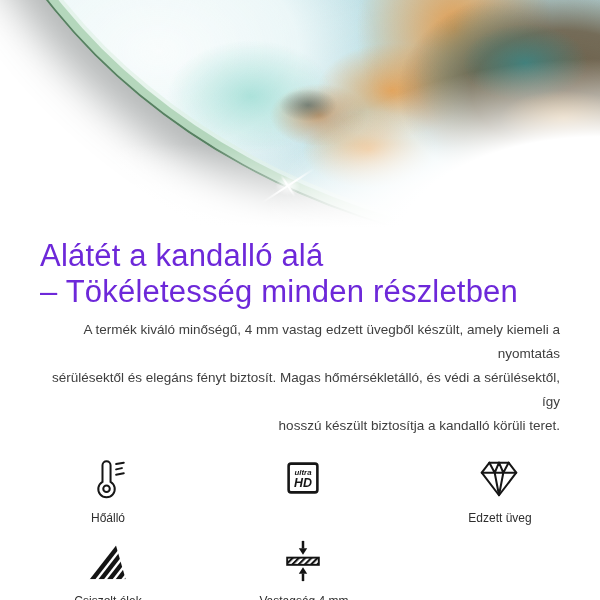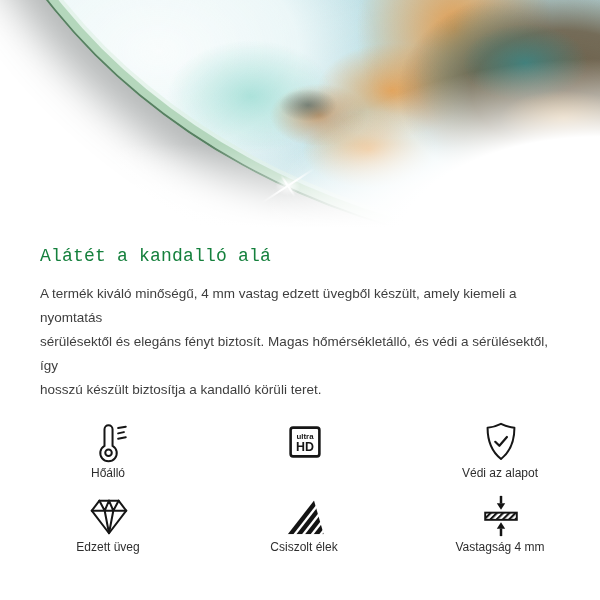--- a/index.html
+++ b/index.html
@@ -41,55 +41,56 @@
       linear-gradient(to bottom, rgba(255,255,255,0) 62%, rgba(255,255,255,0.7) 86%, #fff 98%);
   }
   .sparkle { position:absolute; left:258px; top:164px; width:60px; height:44px;
     background:radial-gradient(18px 14px at 50% 50%, rgba(255,255,255,0.95) 0%, rgba(255,255,255,0) 70%); }
   .sparkle span { position:absolute; left:50%; top:50%; background:linear-gradient(90deg, rgba(255,255,255,0) 0%, rgba(255,255,255,0.97) 35%, rgba(255,255,255,0.97) 65%, rgba(255,255,255,0) 100%); }
   .sparkle .ray-long  { width:62px; height:2.4px; transform:translate(-50%,-50%) rotate(-33deg); }
   .sparkle .ray-short { width:26px; height:2px;  transform:translate(-50%,-50%) rotate(57deg); }
   
   .copy { padding:6px 40px 0 40px; }
   h1 {
-    font-family:Liberation Mono, monospace; font-weight:400;
-    font-size:18px; line-height:36px; color:#15803d; letter-spacing:0.2px;
+    font-family:Liberation Sans, sans-serif; font-weight:400;
+    font-size:31px; line-height:36px; color:#6d28d9; letter-spacing:0.2px;
   }
   h1 span { display:block; }
-  .desc { margin-top:8px; font-size:13.5px; line-height:24px; color:#3e3e3e; }
+  .desc { margin-top:8px; font-size:13.5px; line-height:24px; color:#3e3e3e;text-align:right; }
   .desc span { display:block; }
   
   .features {
     margin-top:16px; padding-left:10px;
     display:grid; grid-template-columns:196px 196px 196px; row-gap:12px;
   }
   .feature { display:flex; flex-direction:column; align-items:center; }
-  .icon-box { width:48px; height:48px; display:flex; align-items:center; justify-content:flex-end; }
+  .icon-box { width:48px; height:48px; display:flex; align-items:center; justify-content:flex-start;font-style:italic; }
   .icon-box svg { width:46px; height:46px; }
-  .feature-label { font-size:12px; line-height:14px; color:#2e2e2e; }
+  .feature-label { margin-top:9px; font-size:12px; line-height:14px; color:#2e2e2e; }
   .stroke { fill:none; stroke:#161616; stroke-width:2.1; }
   .round  { stroke-linecap:round; stroke-linejoin:round; }
 </style>
 </head>
 <body>
 
 <div class="page">
 
   <div class="hero">
     <div class="plate"></div>
     <div class="sparkle">
       <span class="ray-long"></span>
       <span class="ray-short"></span>
     </div>
     <div class="hero-fade"></div>
   </div>
 
   <div class="copy">
     <h1>
       <span>Alátét a kandalló alá</span>
+      <span>– Tökéletesség minden részletben</span>
     </h1>
     <p class="desc">
       <span>A termék kiváló minőségű, 4 mm vastag edzett üvegből készült, amely kiemeli a nyomtatás</span>
       <span>sérülésektől és elegáns fényt biztosít. Magas hőmérsékletálló, és védi a sérülésektől, így</span>
       <span>hosszú készült biztosítja a kandalló körüli teret.</span>
     </p>
   </div>
 
   <div class="features">
 
@@ -107,29 +108,20 @@
     <div class="feature">
       <div class="icon-box">
         <svg viewBox="0 0 48 48" aria-hidden="true">
           <rect class="stroke" x="9" y="9" width="30" height="30" rx="2.5" style="stroke-width:2.7"></rect>
           <text x="24" y="20.5" text-anchor="middle" font-size="8.2" font-weight="bold" fill="#161616" font-family="Liberation Sans, sans-serif">ultra</text>
           <text x="24" y="33.5" text-anchor="middle" font-size="13" font-weight="bold" fill="#161616" font-family="Liberation Sans, sans-serif">HD</text>
         </svg>
       </div>
     </div>
 
-    <div class="feature">
-      <div class="icon-box">
-        <svg viewBox="0 0 48 48" aria-hidden="true">
-          <path class="stroke round" d="M24 5 C28.5 7.2 33.5 8.7 38 9.2 C38 20.5 34.8 33.2 24 41.8 C13.2 33.2 10 20.5 10 9.2 C14.5 8.7 19.5 7.2 24 5 Z"></path>
-          <path class="stroke round" style="stroke-width:2.3" d="M18 23.8 L22.3 28 L30.2 18.8"></path>
-        </svg>
-      </div>
-      <div class="feature-label">Védi az alapot</div>
-    </div>
 
     <div class="feature">
       <div class="icon-box">
         <svg viewBox="0 0 48 48" aria-hidden="true">
           <path class="stroke round" d="M6 18.5 L14 8 H34 L42 18.5 L24 42 Z"></path>
           <path class="stroke round" d="M6 18.5 H42 M14 8 L19.5 18.5 M34 8 L28.5 18.5 M24 8 L19.5 18.5 M24 8 L28.5 18.5 M19.5 18.5 L24 42 M28.5 18.5 L24 42"></path>
         </svg>
       </div>
       <div class="feature-label">Edzett üveg</div>
     </div>

